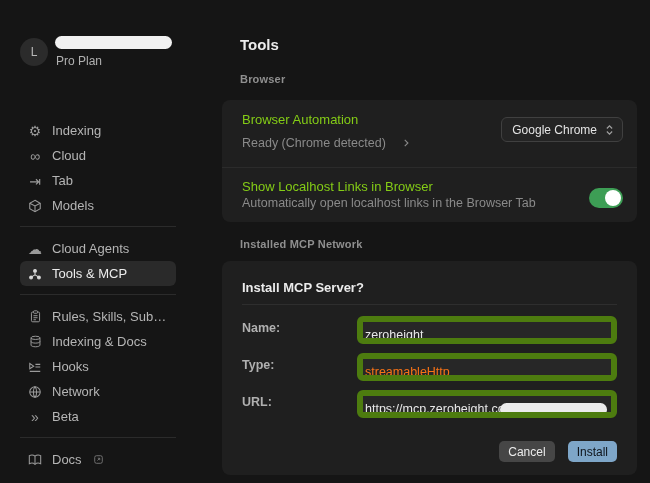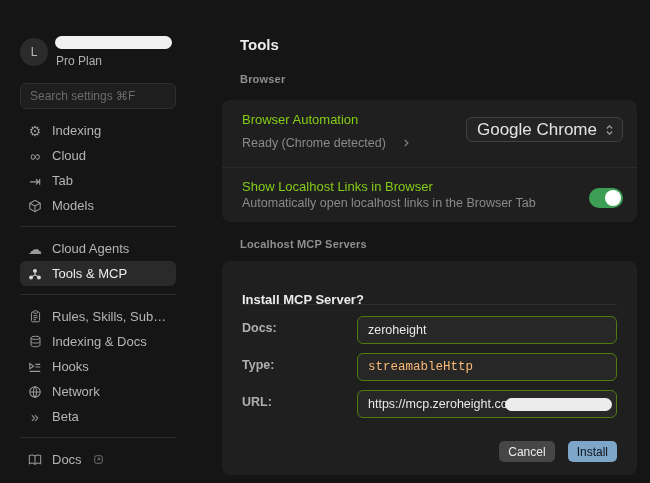--- a/index.html
+++ b/index.html
@@ -59,44 +59,44 @@
   .card2 { top:261px; height:214px; }
   .row-title { position:absolute; left:20px; font-size:13px; color:#84cc16; }
   .row-sub { position:absolute; left:20px; font-size:12.5px; color:#8a8a8a; display:flex; align-items:center; gap:15px; }
   .chev-right { color:#8a8a8a; display:inline-flex; }
   .card-divider { position:absolute; left:0; right:0; height:1px; background:#2b2b2b; }
 
   .select {
     position:absolute; right:14px; top:17px; height:25px;
     display:flex; align-items:center; gap:8px; padding:0 8px 0 10px;
     background:#242424; border:1px solid #404040; border-radius:6px;
-    font-size:17px; color:#e4e4e4; cursor:default;
+    font-size:12px; color:#e4e4e4; cursor:default;
   }
   .select .updown { color:#a0a0a0; display:flex; }
 
   .toggle {
     position:absolute; right:14px; top:88px; width:34px; height:20px;
     background:#3d9e55; border-radius:10px; cursor:default;
   }
   .toggle .knob {
     position:absolute; right:2px; top:2px; width:16px; height:16px;
     background:#ffffff; border-radius:50%;
   }
 
   
-  .dialog-title { position:absolute; left:20px; top:19px; font-size:13px; font-weight:700; color:#ececec;margin-top:12px; }
+  .dialog-title { position:absolute; left:20px; top:19px; font-size:13px; font-weight:700; color:#ececec; }
   .dialog-divider { position:absolute; left:20px; right:20px; top:43px; height:1px; background:#2e2e2e; }
   .field-label { position:absolute; left:20px; font-size:12.5px; font-weight:700; color:#b0b0b0; }
   .field-input {
     position:absolute; left:135px; right:20px; height:28px;
-    background:#272727; border:1px solid #4d7c0f; border-radius:6px;
-    font-size:12.5px; color:#e8e8e8; line-height:26px; padding:0 10px;
+    background:#272727; border:6px solid #4d7c0f; border-radius:6px;
+    font-size:12.5px; color:#e8e8e8; line-height:26px; padding:0 2px;
     white-space:nowrap; overflow:hidden;
   }
-  .field-input.muted { color:#fdba74;font-family:Liberation Mono, monospace; }
+  .field-input.muted { color:#f97316; }
   .url-redaction {
     position:absolute; right:4px; top:7px; width:107px; height:13px;
     background:#ececec; border-radius:7px;
   }
   .dialog-buttons {
     position:absolute; right:20px; top:180px; display:flex; gap:13px;
   }
   .btn {
     height:21px; padding:0 9px; border:none; border-radius:5px;
     font-size:12px; font-family:"Liberation Sans","DejaVu Sans",sans-serif;
@@ -108,21 +108,20 @@
 </head>
 <body>
 
 <div class="screen">
 
   <div class="sidebar">
     <div class="avatar">L</div>
     <div class="name-redaction"></div>
     <div class="plan">Pro Plan</div>
 
-    <input class="search" type="text" placeholder="Search settings ⌘F" style="">
 
     <div class="nav">
 
       <div class="nav-item">
         <span class="ic">⚙</span>
         <span class="nav-label">Indexing</span>
       </div>
 
       <div class="nav-item">
         <span class="ic">∞</span>
@@ -262,27 +261,27 @@
       <div class="card-divider" style="top:67px;"></div>
 
       <div class="row-title" style="top:79px;">Show Localhost Links in Browser</div>
       <div class="row-sub" style="top:96px;">Automatically open localhost links in the Browser Tab</div>
 
       <div class="toggle">
         <div class="knob"></div>
       </div>
     </div>
 
-    <div class="section-label" style="left:18px; top:238px;">Localhost MCP Servers</div>
+    <div class="section-label" style="left:18px; top:238px;">Installed MCP Network</div>
 
     <div class="card card2">
       <div class="dialog-title">Install MCP Server?</div>
       <div class="dialog-divider"></div>
 
-      <div class="field-label" style="top:60px;">Docs:</div>
+      <div class="field-label" style="top:60px;">Name:</div>
       <div class="field-input" style="top:55px;">zeroheight</div>
 
       <div class="field-label" style="top:97px;">Type:</div>
       <div class="field-input muted" style="top:92px;">streamableHttp</div>
 
       <div class="field-label" style="top:134px;">URL:</div>
       <div class="field-input" style="top:129px;">
         <span>https://mcp.zeroheight.com/m</span>
         <span class="url-redaction"></span>
       </div>

